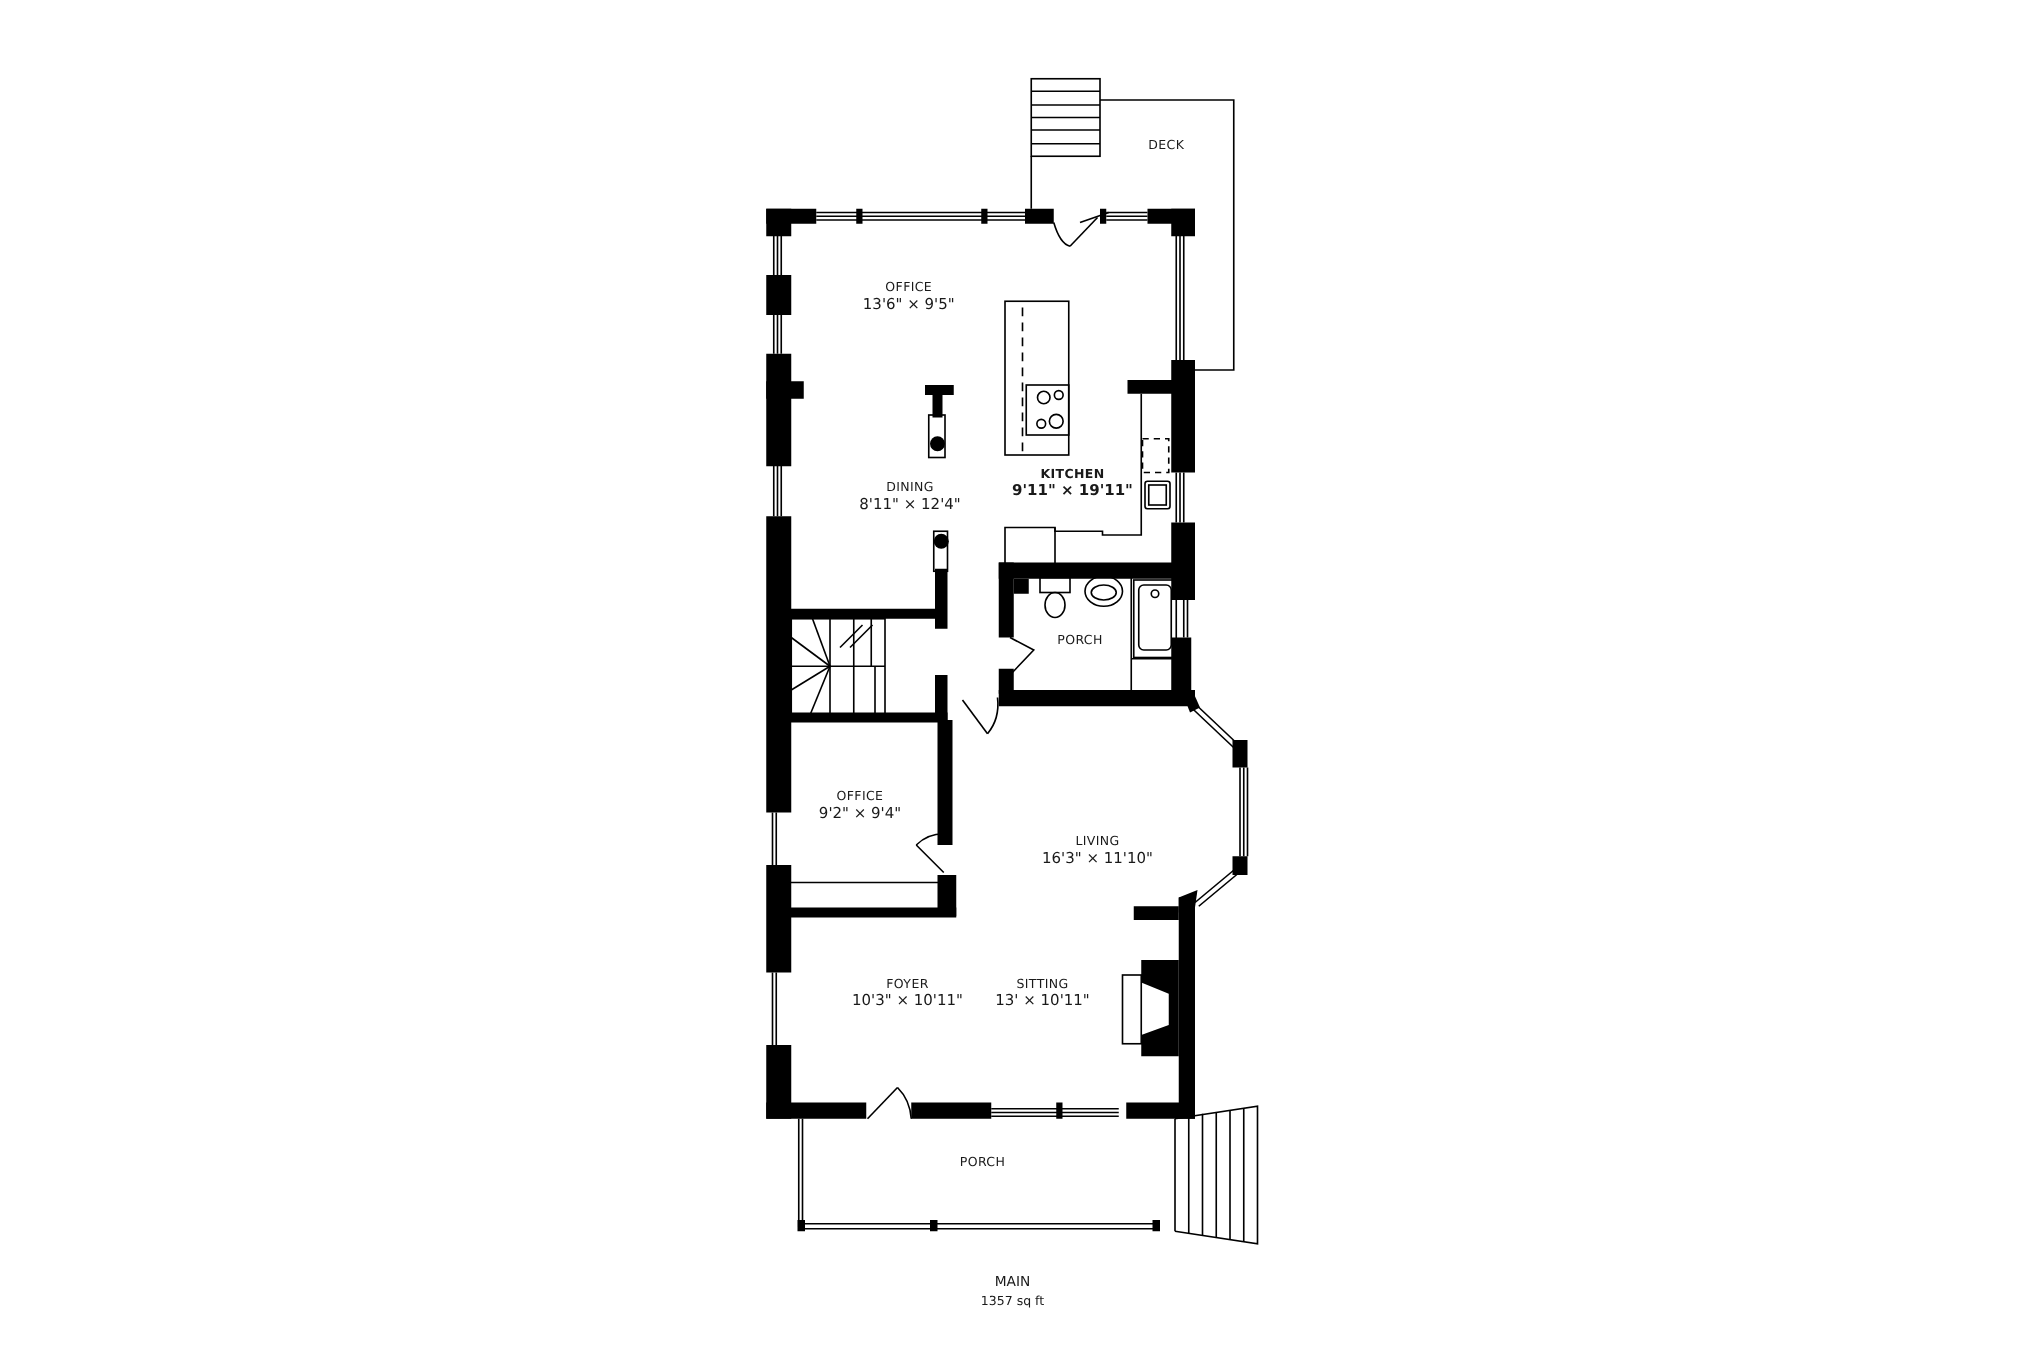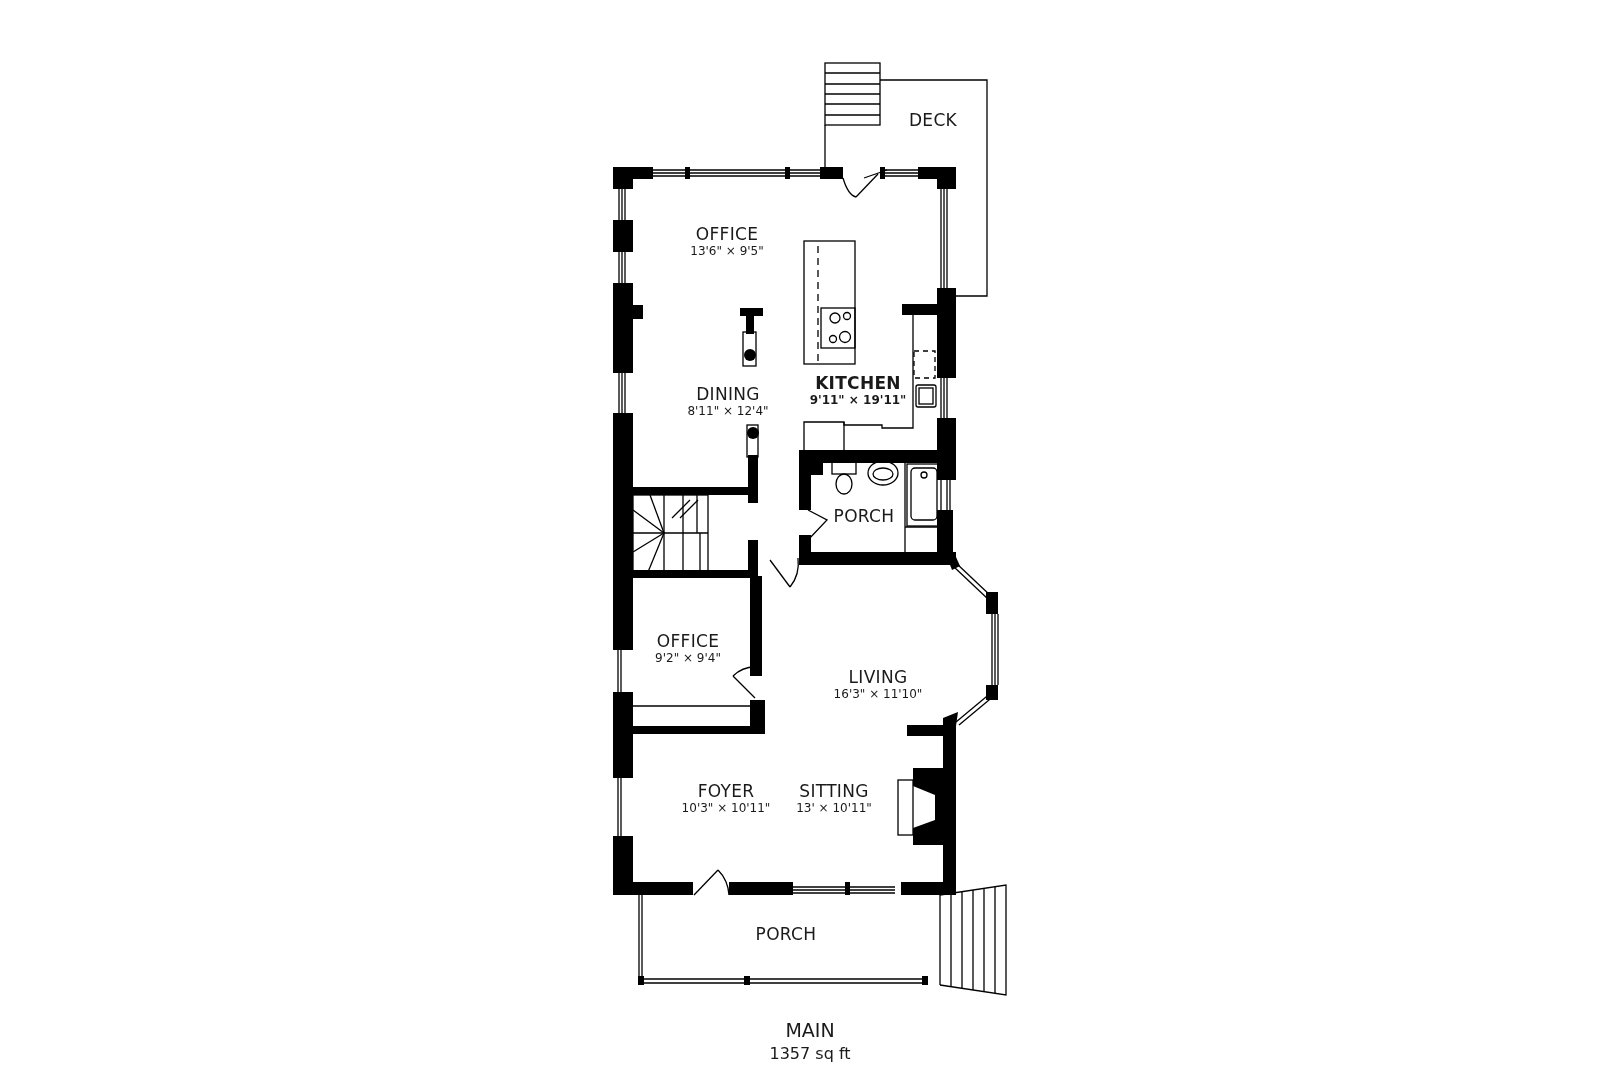--- a/index.html
+++ b/index.html
@@ -1,22 +1,22 @@
 <!DOCTYPE html>
 <html><head>
 <meta charset="utf-8">
 <style>
   html,body{margin:0;padding:0;background:#ffffff;}
   body{width:1620px;height:1080px;position:relative;overflow:hidden;font-family:"DejaVu Sans","Liberation Sans",sans-serif;color:#1a1a1a;}
   #plan{position:absolute;left:0;top:0;width:1620px;height:1080px;}
   .lbl{position:absolute;text-align:center;transform:translateX(-50%);white-space:nowrap;line-height:1.15;}
-  .room-name{font-size:17px;letter-spacing:0.3px;display:block;}
+  .room-name{font-size:10px;letter-spacing:0.3px;display:block;}
   .room-dim{font-size:12px;display:block;}
-  .floor-name{font-size:19px;display:block;}
-  .floor-area{font-size:16px;display:block;margin-top:3px;}
+  .floor-name{font-size:11px;display:block;}
+  .floor-area{font-size:10px;display:block;margin-top:3px;}
 </style>
 </head>
 <body>
 
 <svg id="plan" viewBox="0 0 1620 1080" xmlns="http://www.w3.org/2000/svg">
   <g fill="none" stroke="#000" stroke-width="1.3">
 
     <g>
       <polyline points="880,80 987,80 987,296 955,296"></polyline>
       <line x1="825" y1="125" x2="825" y2="167"></line>

